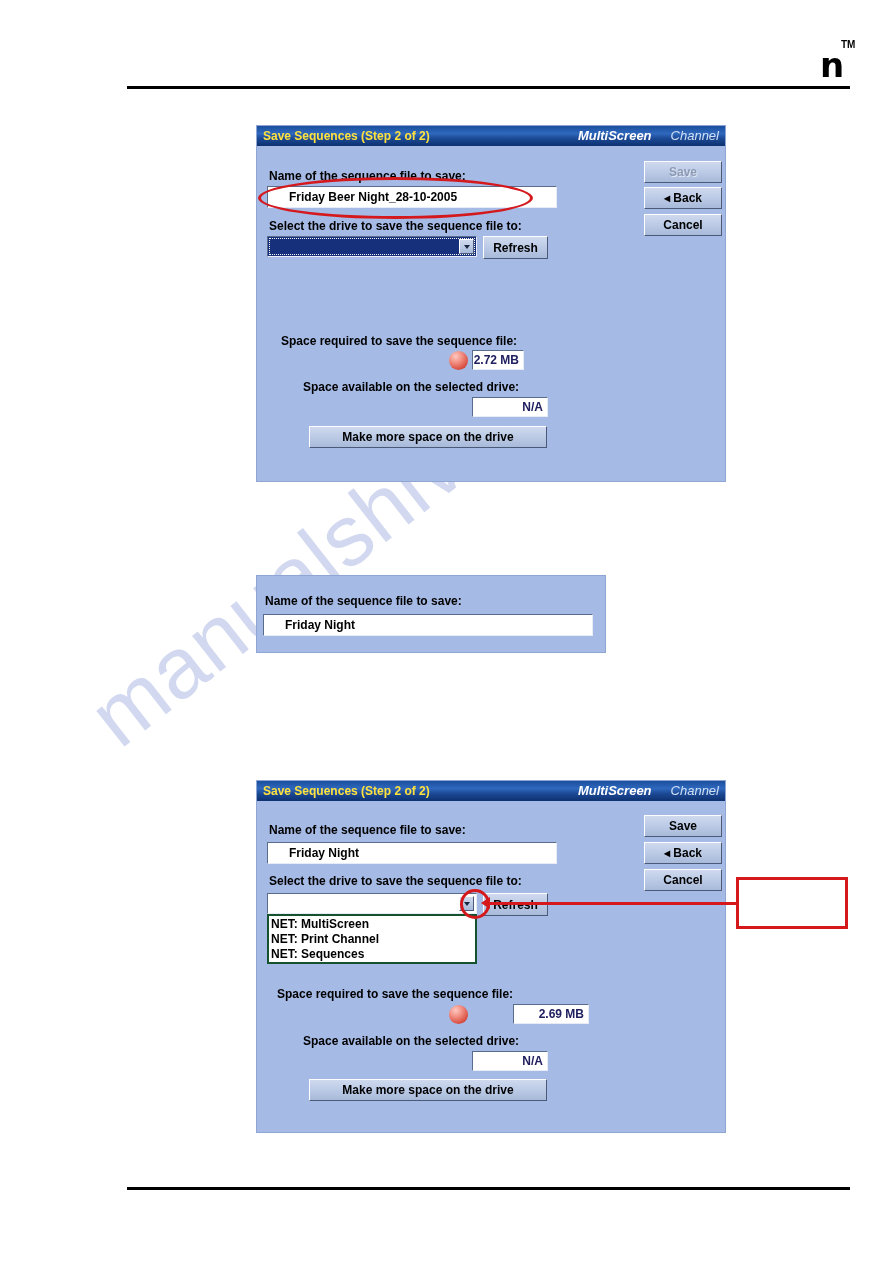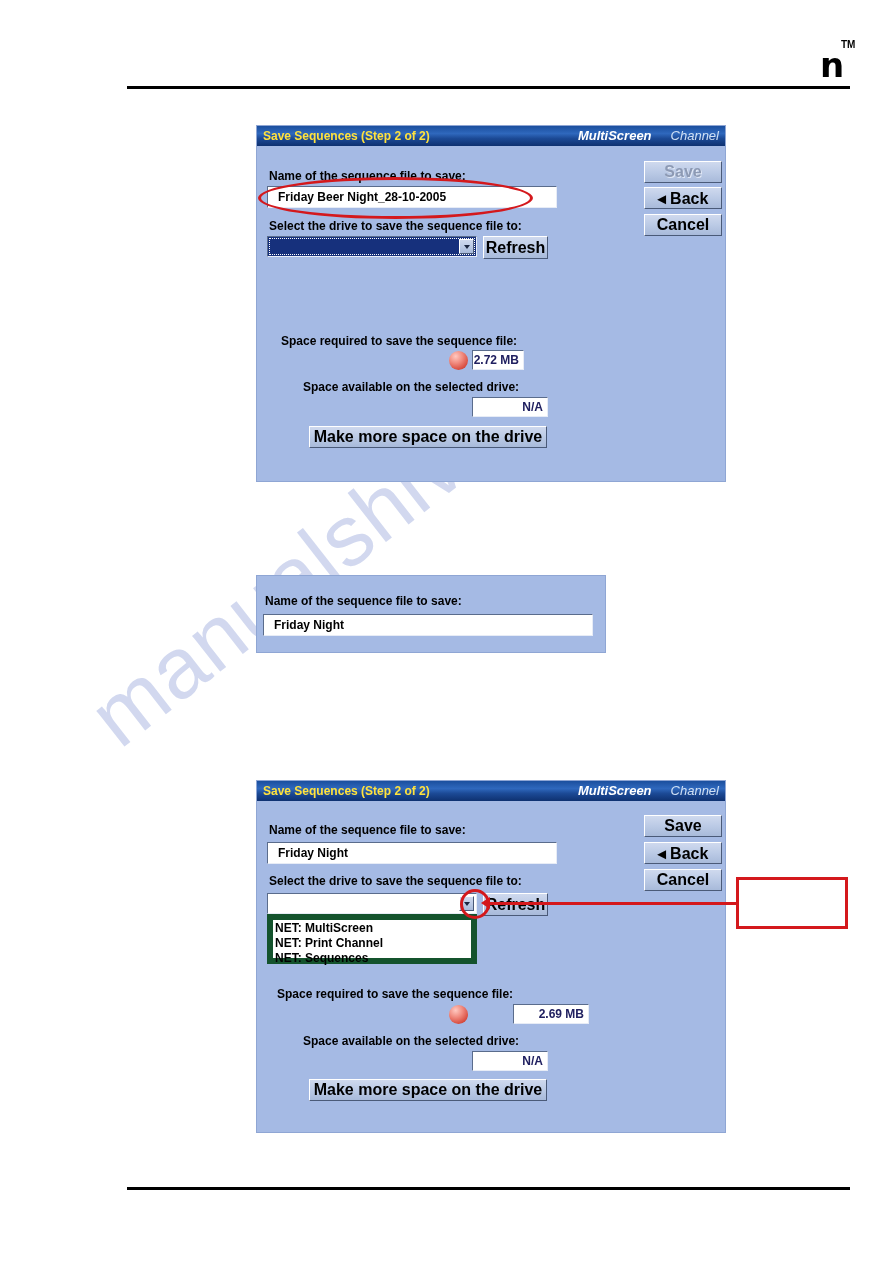--- a/index.html
+++ b/index.html
@@ -125,21 +125,21 @@
   .textbox {
     position: absolute;
     background: #ffffff;
     border-top: 1px solid #5a6c8c;
     border-left: 1px solid #5a6c8c;
     border-right: 1px solid #e7ecf6;
     border-bottom: 1px solid #e7ecf6;
     font-size: 12px;
     font-weight: bold;
     color: #000000;
-    padding: 0 0 0 10px;
+    padding: 0 0 0 21px;
     display: flex;
     align-items: center;
     box-sizing: border-box;
   }
   .valuebox {
     position: absolute;
     background: #ffffff;
     border-top: 1px solid #5a6c8c;
     border-left: 1px solid #5a6c8c;
     border-right: 1px solid #e7ecf6;
@@ -154,21 +154,21 @@
     box-sizing: border-box;
   }
   .btn {
     position: absolute;
     box-sizing: border-box;
     background: linear-gradient(to bottom, #cfd9ee 0%, #bccbe6 48%, #a8bada 100%);
     border-top: 1px solid #ffffff;
     border-left: 1px solid #ffffff;
     border-right: 1px solid #4a5a78;
     border-bottom: 1px solid #4a5a78;
-    font-size: 16px;
+    font-size: 12px;
     font-weight: bold;
     color: #000000;
     display: flex;
     align-items: center;
     justify-content: center;
     white-space: nowrap;
     cursor: default;
   }
   .btn.disabled { color: #8d9ab4; text-shadow: 1px 1px 0 #e2e9f6; }
 
@@ -201,21 +201,21 @@
   .combo .combo-arrow::after {
     content: "";
     width: 0; height: 0;
     border-left: 3px solid transparent;
     border-right: 3px solid transparent;
     border-top: 4px solid #1a2540;
   }
   .combo-list {
     position: absolute;
     background: #ffffff;
-    border: 6px solid #14532d;
+    border: 2px solid #14532d;
     box-sizing: border-box;
     padding: 1px 0 0 2px;
   }
   .combo-list .opt {
     font-size: 12px;
     font-weight: bold;
     color: #000000;
     line-height: 15px;
     white-space: nowrap;
     cursor: default;

